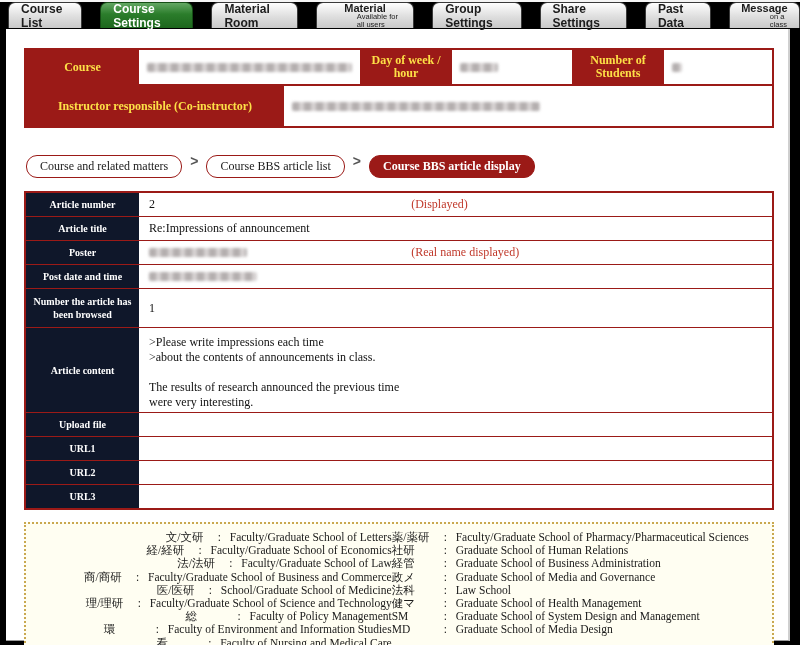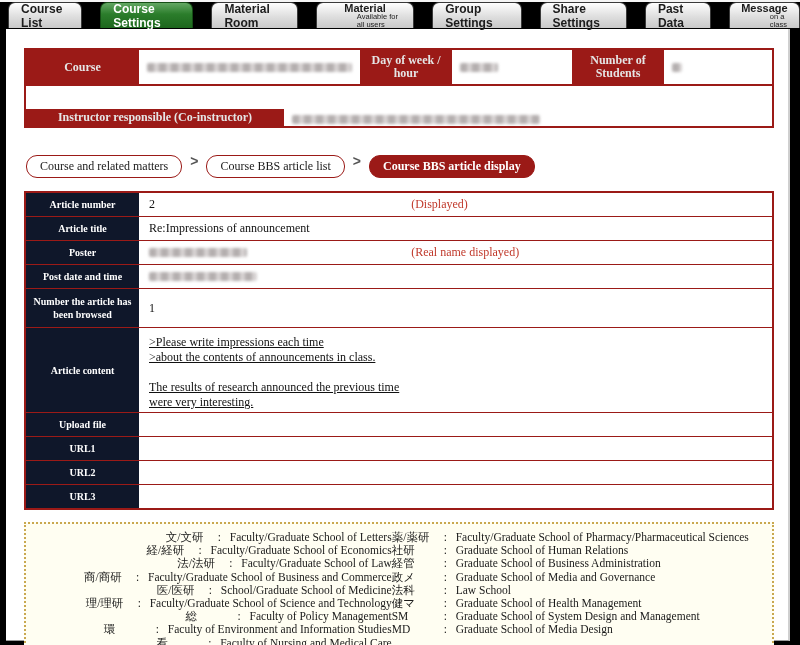--- a/index.html
+++ b/index.html
@@ -24,23 +24,23 @@
   }
   
   .panel{
     position:absolute;top:29px;left:6px;width:784px;height:612px;background:#fff;
     box-sizing:border-box;border-right:2px solid #cfcfcf;border-bottom:1px solid #9a9a9a;
     padding:19px 14px 0 18px;
   }
   
   .ctable{border:2px solid #9b1a17;}
   .crow{display:flex;}
-  .crow + .crow{border-top:2px solid #9b1a17;align-items:flex-end;}
+  .crow + .crow{border-top:2px solid #9b1a17;}
   .hcell{
-    background:#9b1a17;color:#e5e5e5;font-weight:bold;font-size:12px;line-height:13px;
+    background:#9b1a17;color:#fde047;font-weight:bold;font-size:12px;line-height:13px;
     display:flex;align-items:center;justify-content:center;text-align:center;
     box-sizing:border-box;padding:2px 4px;
   }
   .vcell{display:flex;align-items:center;box-sizing:border-box;padding:2px 8px;background:#fff;}
   .r1{height:34px;}
   .r2{height:40px;}
   .w-course{width:113px;}
   .w-day{width:92px;}
   .w-dayv{width:120px;}
   .w-num{width:92px;}
@@ -71,21 +71,21 @@
   }
   .avalue{
     flex:1;font-size:12px;color:#111;display:flex;align-items:center;
     box-sizing:border-box;padding:2px 10px;position:relative;background:#fff;
   }
   .avalue .status{
     position:absolute;left:43%;color:#c0392b;font-size:12px;white-space:nowrap;
   }
   .arow.tall{min-height:38px;}
   .arow.content-row{min-height:80px;}
-  .content-text{white-space:pre-line;line-height:15px;align-self:flex-start;padding-top:5px;text-decoration:underline;}
+  .content-text{white-space:pre-line;line-height:15px;align-self:flex-start;padding-top:5px;}
   
   .legend{
     margin-top:12px;border:2px dotted #c9a850;background:#fffef2;
     box-sizing:border-box;padding:7px 8px 10px 8px;display:flex;
     font-size:11.5px;color:#1a1a1a;
   }
   .legend-col{display:flex;flex-direction:column;gap:0;}
   .legend-col.left{width:49%;align-items:flex-end;}
   .legend-col.right{width:51%;}
   .legend-item{display:flex;line-height:13.2px;}

